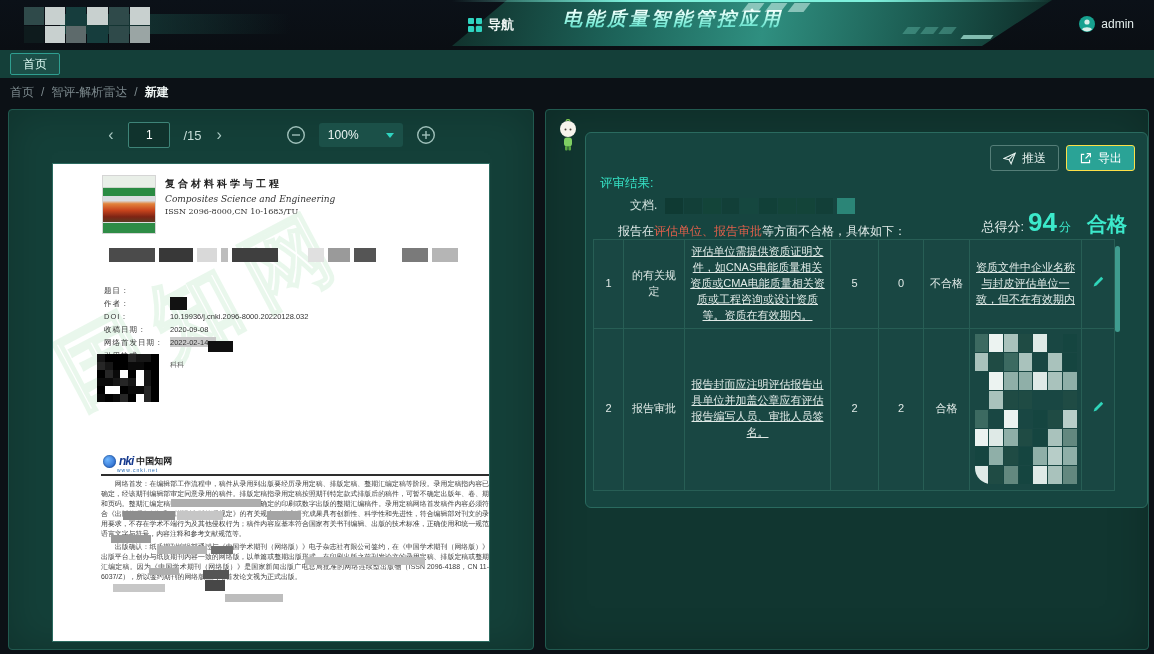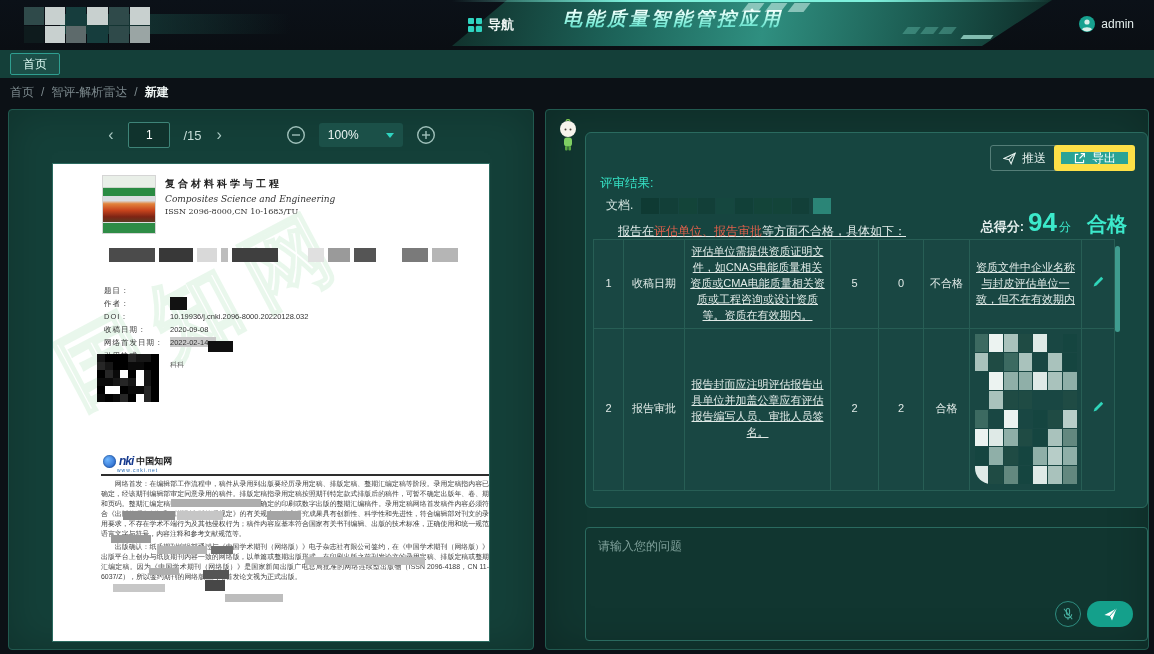--- a/index.html
+++ b/index.html
@@ -73,29 +73,29 @@
   .paras{position:absolute;left:48px;top:315px;width:388px;font-size:6.9px;line-height:1.45;color:#3b3b3b;text-align:justify;filter:blur(.22px);}
   .paras p{margin:0 0 3px 0;text-indent:2em;}
   .pblock{position:absolute;z-index:3;}
   
   .mascot{position:absolute;left:10px;top:9px;}
   .card{position:absolute;border:1px solid #2a6a5f;border-radius:6px;}
   #card-review{left:39px;top:22px;width:561px;height:374px;background:#164540;}
   #card-chat{left:39px;top:417px;width:561px;height:112px;border-radius:4px;}
   .btn{display:flex;align-items:center;gap:6px;height:26px;padding:0 12px;font-size:12px;border-radius:3px;cursor:pointer;box-sizing:border-box;}
   .btn-push{position:absolute;right:88px;top:12px;border:1px solid #557e78;color:#e8f3f0;background:rgba(255,255,255,.02);}
-  .btn-export{position:absolute;right:12px;top:12px;background:#2aa396;color:#fff;border:7px solid #fde047;}
+  .btn-export{position:absolute;right:12px;top:12px;background:#2aa396;color:#fff;border:1px solid #fde047;}
   .result-label{position:absolute;left:14px;top:42px;color:#36e3c6;font-size:12.5px;}
-  .doc-line{position:absolute;left:20px;top:64px;display:flex;align-items:center;gap:0;color:#d5e4e0;font-size:12px;text-align:right;}
+  .doc-line{position:absolute;left:44px;top:64px;display:flex;align-items:center;gap:0;color:#d5e4e0;font-size:12px;text-align:right;}
   .doc-redact{width:168px;height:16px;margin-left:8px;}
   .doc-bright{width:18px;height:16px;background:#2b8577;margin-left:4px;}
-  .summary{position:absolute;left:32px;top:90px;font-size:12px;color:#e2ecea;text-decoration:underline;}
+  .summary{position:absolute;left:32px;top:90px;font-size:12px;color:#e2ecea;}
   .summary .hl{color:#e0604b;}
   .scorebox{position:absolute;right:20px;top:74px;display:flex;align-items:baseline;}
-  .scorebox .slabel{color:#e4eeec;font-size:13px;font-weight:bold;}
+  .scorebox .slabel{color:#e4eeec;font-size:13px;}
   .scorebox .sval{color:#3ce9cb;font-size:26px;font-weight:bold;margin-left:4px;}
   .scorebox .sunit{color:#3ce9cb;font-size:12px;margin-left:2px;}
   .scorebox .sverdict{color:#3ce9cb;font-size:20px;font-weight:bold;margin-left:16px;}
   table.rv{position:absolute;left:7px;top:106px;width:521px;border-collapse:collapse;table-layout:fixed;}
   table.rv th{background:#2e7d74;color:#fff;font-size:11px;font-weight:bold;padding:3px 2px;border:1px solid #3c8c82;height:26px;}
   table.rv th.op{background:#3ea295;}
   table.rv td{border:1px solid #275e55;color:#e0eae7;font-size:11px;padding:4px 5px;text-align:center;vertical-align:middle;background:rgba(255,255,255,.015);line-height:1.45;}
   td.left{text-align:left;text-decoration:underline;}
   .fail{color:#e25a45;} .pass{color:#2fd6ba;}
   .pencil{cursor:pointer;display:inline-flex;}
@@ -396,21 +396,21 @@
           <col style="width:146px">
           <col style="width:48px">
         <col style="width:45px">
           <col style="width:46px">
           <col style="width:112px">
           <col style="width:33px">
       </colgroup>
       <tbody>
       <tr style="height:66px">
         <td>1</td>
-        <td>收稿日期</td>
+        <td>的有关规定</td>
         <td class="left">评估单位需提供资质证明文件，如CNAS电能质量相关资质或CMA电能质量相关资质或工程咨询或设计资质等。资质在有效期内。</td>
         <td>5</td>
         <td>0</td>
         <td class="fail">不合格</td>
         <td class="left">资质文件中企业名称与封皮评估单位一致，但不在有效期内</td>
         <td>
           <span class="pencil">
             <svg width="13" height="13" viewBox="0 0 16 16" fill="#2fd6ba">
               <path d="M2 14 L3.2 10.4 L11.4 2.2 L13.8 4.6 L5.6 12.8 Z"></path>
             </svg>
@@ -490,30 +490,13 @@
               <path d="M2 14 L3.2 10.4 L11.4 2.2 L13.8 4.6 L5.6 12.8 Z"></path>
             </svg>
           </span>
         </td>
       </tr>
     </tbody>
       </table>
     <div class="vscroll"></div>
   </div>
 
-  <div class="card" id="card-chat">
-    <textarea class="chat-input" placeholder="请输入您的问题" style=""></textarea>
-    <div class="mic-btn">
-      <svg width="14" height="14" viewBox="0 0 16 16" fill="none" stroke="#49b3a3" stroke-width="1.2">
-        <rect x="6.2" y="1.8" width="3.6" height="7.2" rx="1.8"></rect>
-        <path d="M3.8 8.2a4.2 4.2 0 0 0 8.4 0"></path>
-        <line x1="8" y1="12.6" x2="8" y2="14.6"></line>
-        <line x1="3.4" y1="2" x2="12.8" y2="14"></line>
-      </svg>
-    </div>
-    <div class="send-btn">
-      <svg width="15" height="15" viewBox="0 0 16 16">
-        <path d="M1.5 8.6 L14.5 1.5 L9.6 14.5 L7.4 9.6 Z" fill="#fff"></path>
-        <path d="M7.4 9.6 L14.5 1.5" stroke="#14a08b" stroke-width="1"></path>
-      </svg>
-    </div>
-  </div>
 </div>
 
 </body></html>

